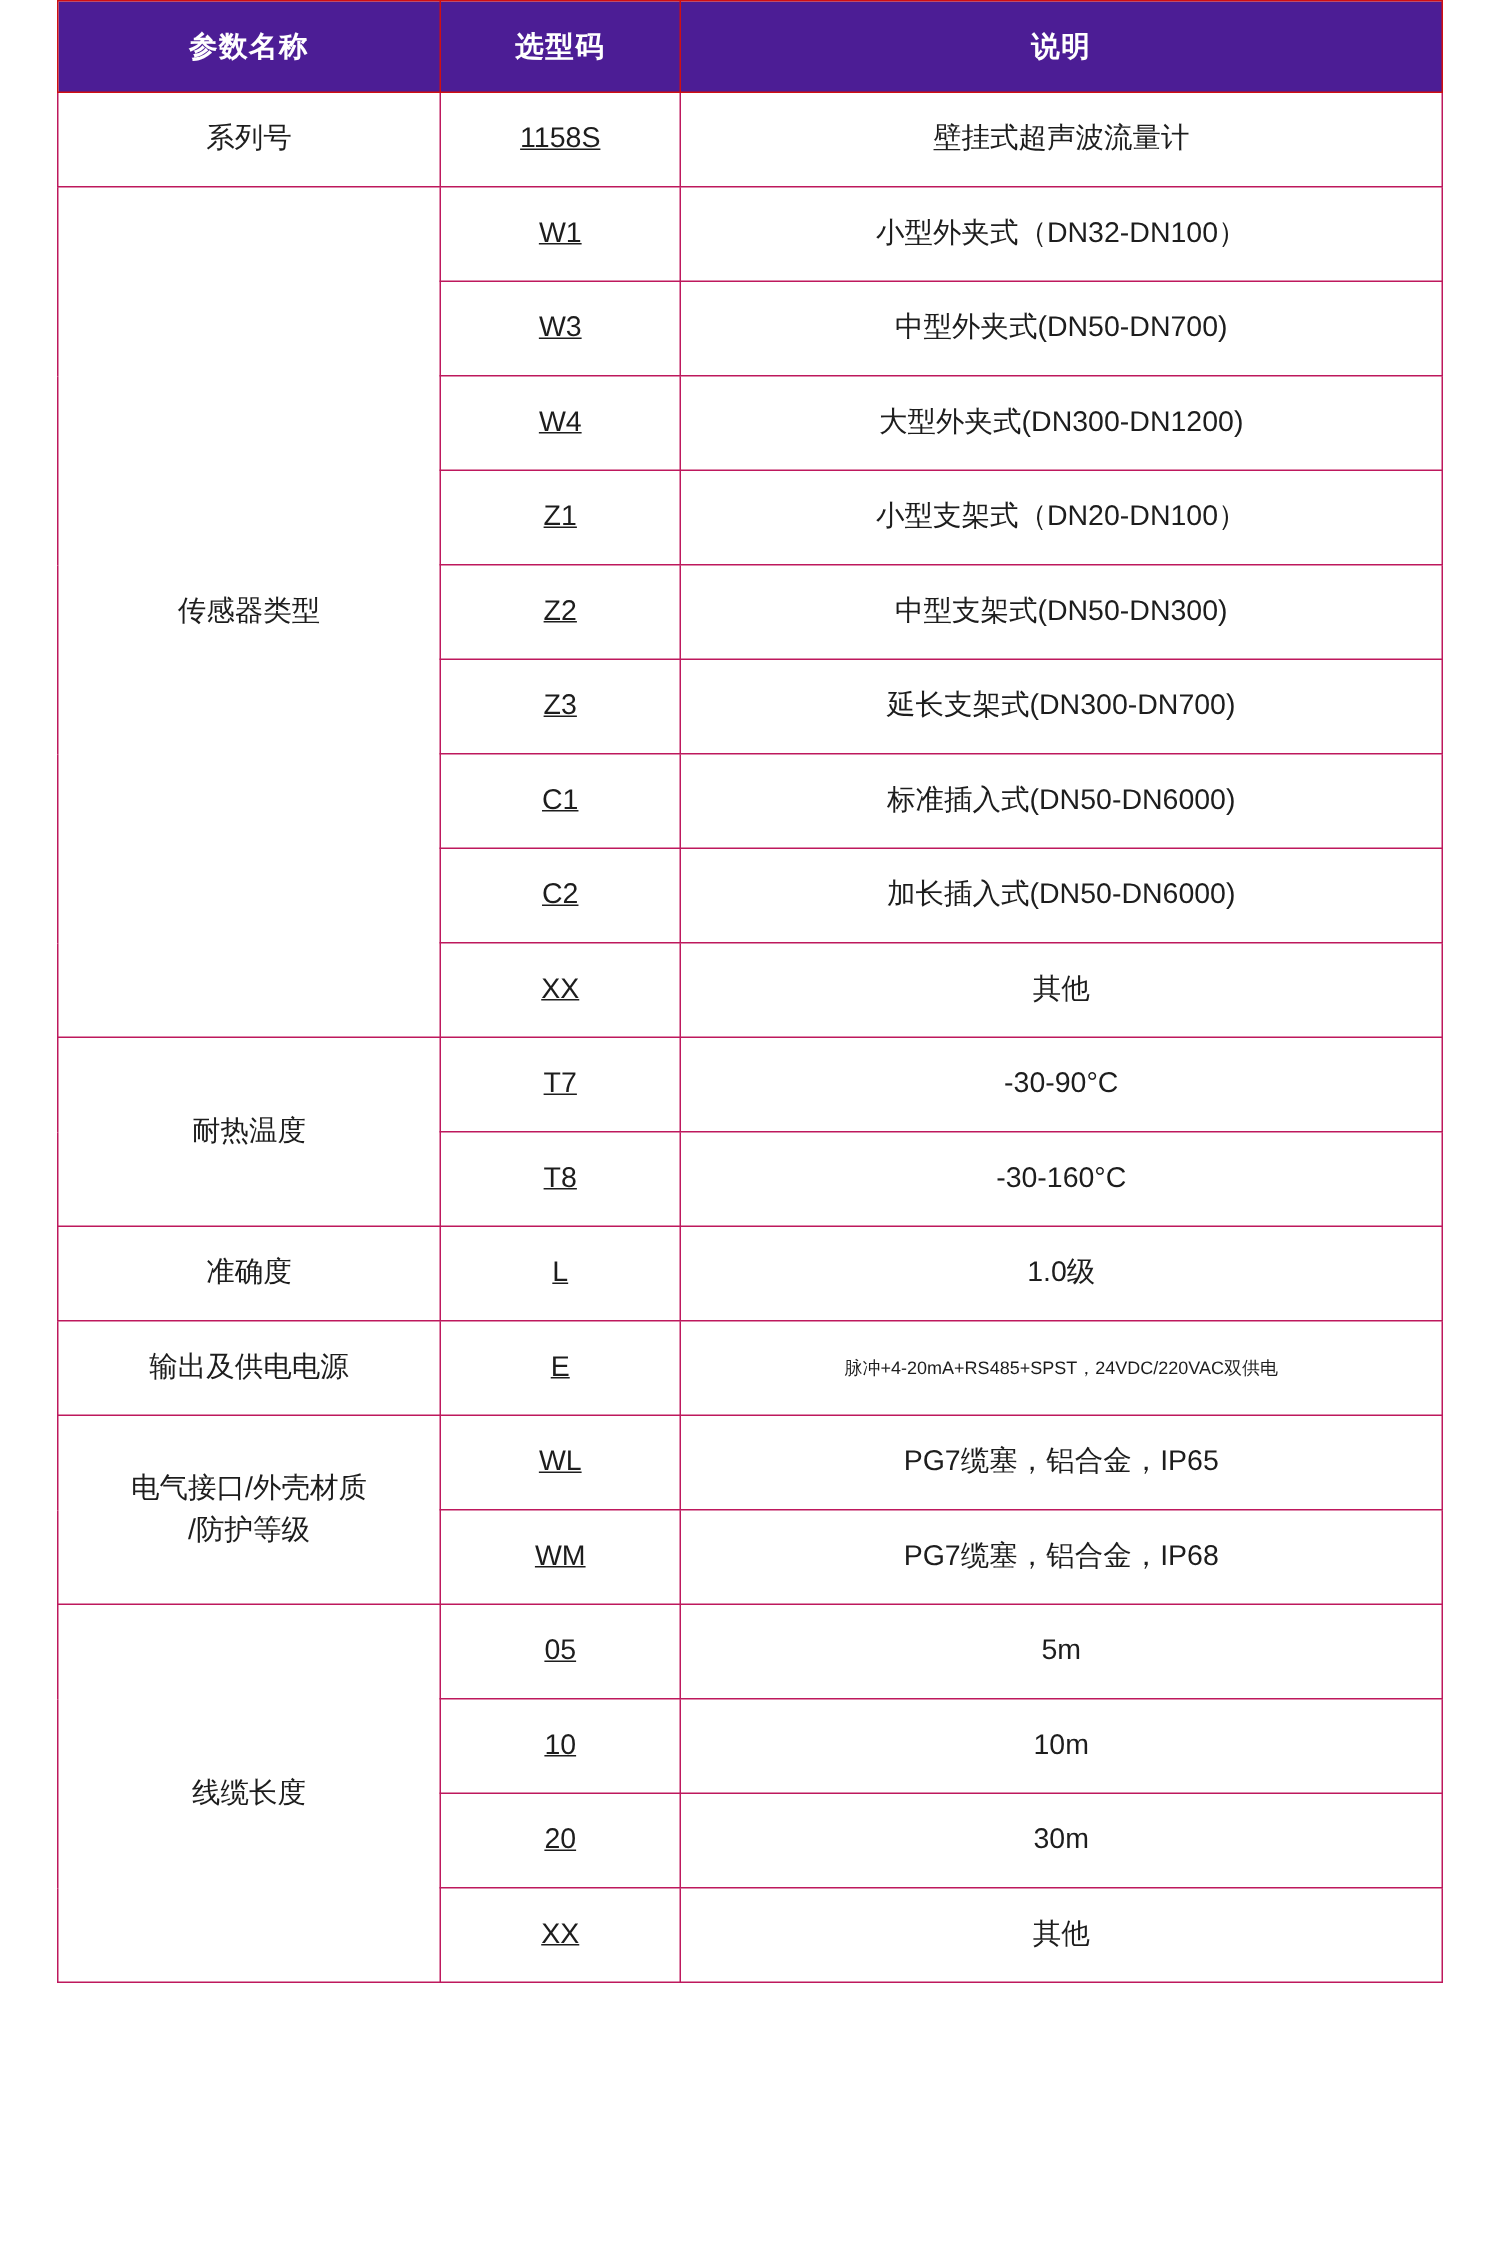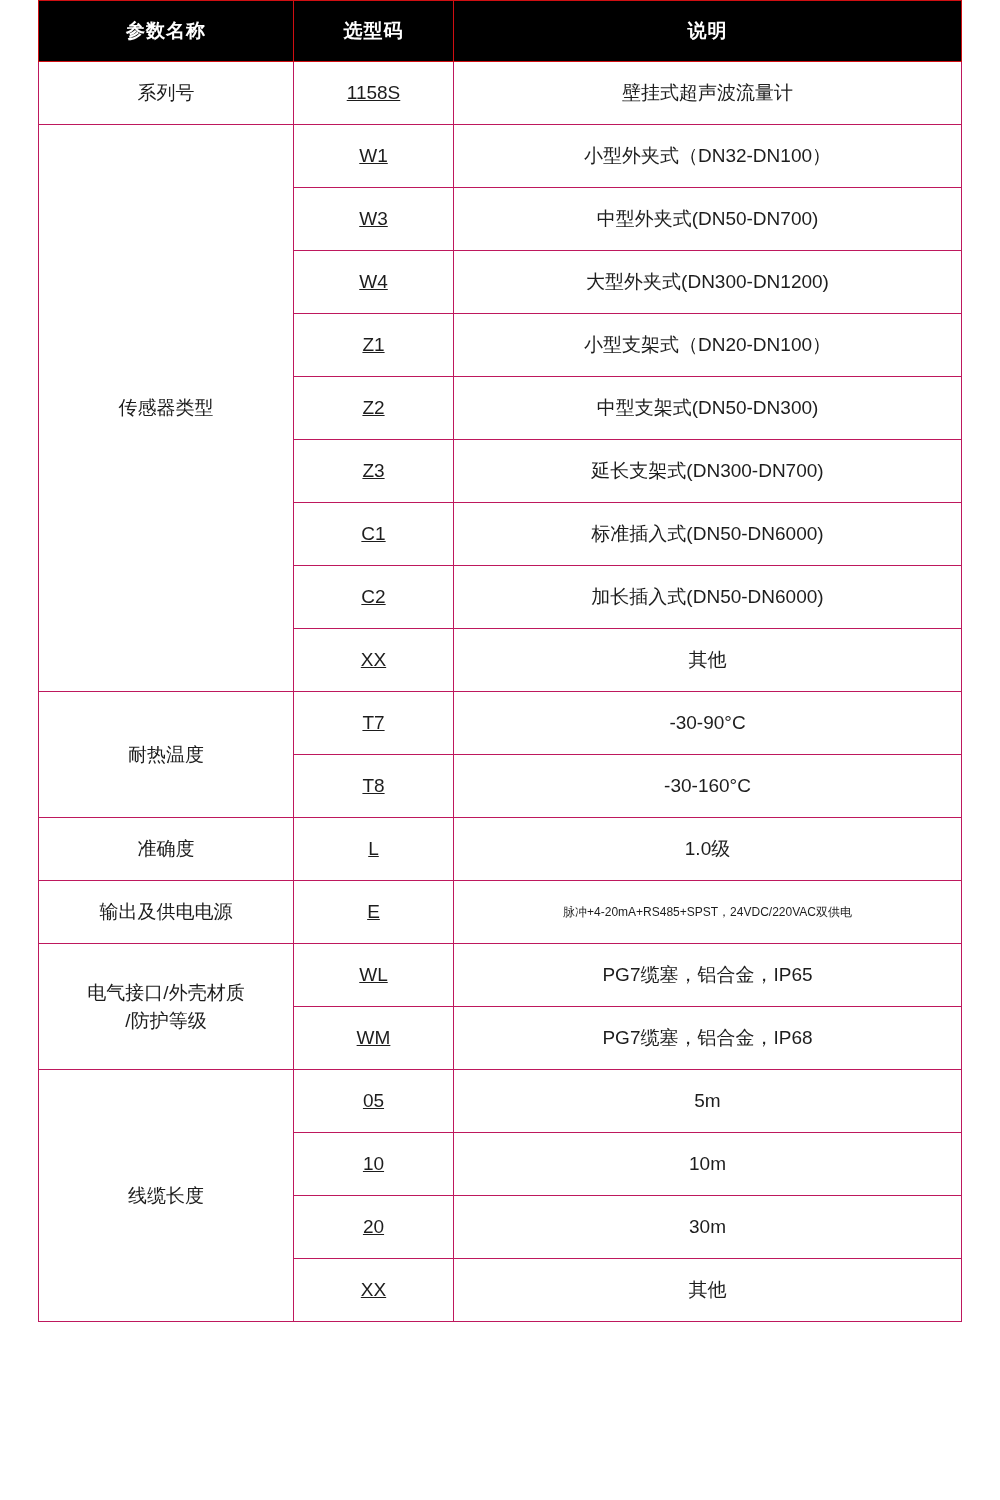--- a/index.html
+++ b/index.html
@@ -36,21 +36,21 @@
   table.spec {
     width: 100%;
     border-collapse: collapse;
     table-layout: fixed;
     border: 1px solid #cfcfcf;
   }
   table.spec col.c1 { width: 255px; }
   table.spec col.c2 { width: 160px; }
   table.spec col.c3 { width: auto; }
   table.spec th {
-    background: #000000;
+    background: #4c1d95;
     color: #ffffff;
     font-size: 19px;
     font-weight: bold;
     height: 58px;
     border: 1px solid #d00f12;
     letter-spacing: 1px;
   }
   table.spec td {
     border: 1px solid #be185d;
     text-align: center;

